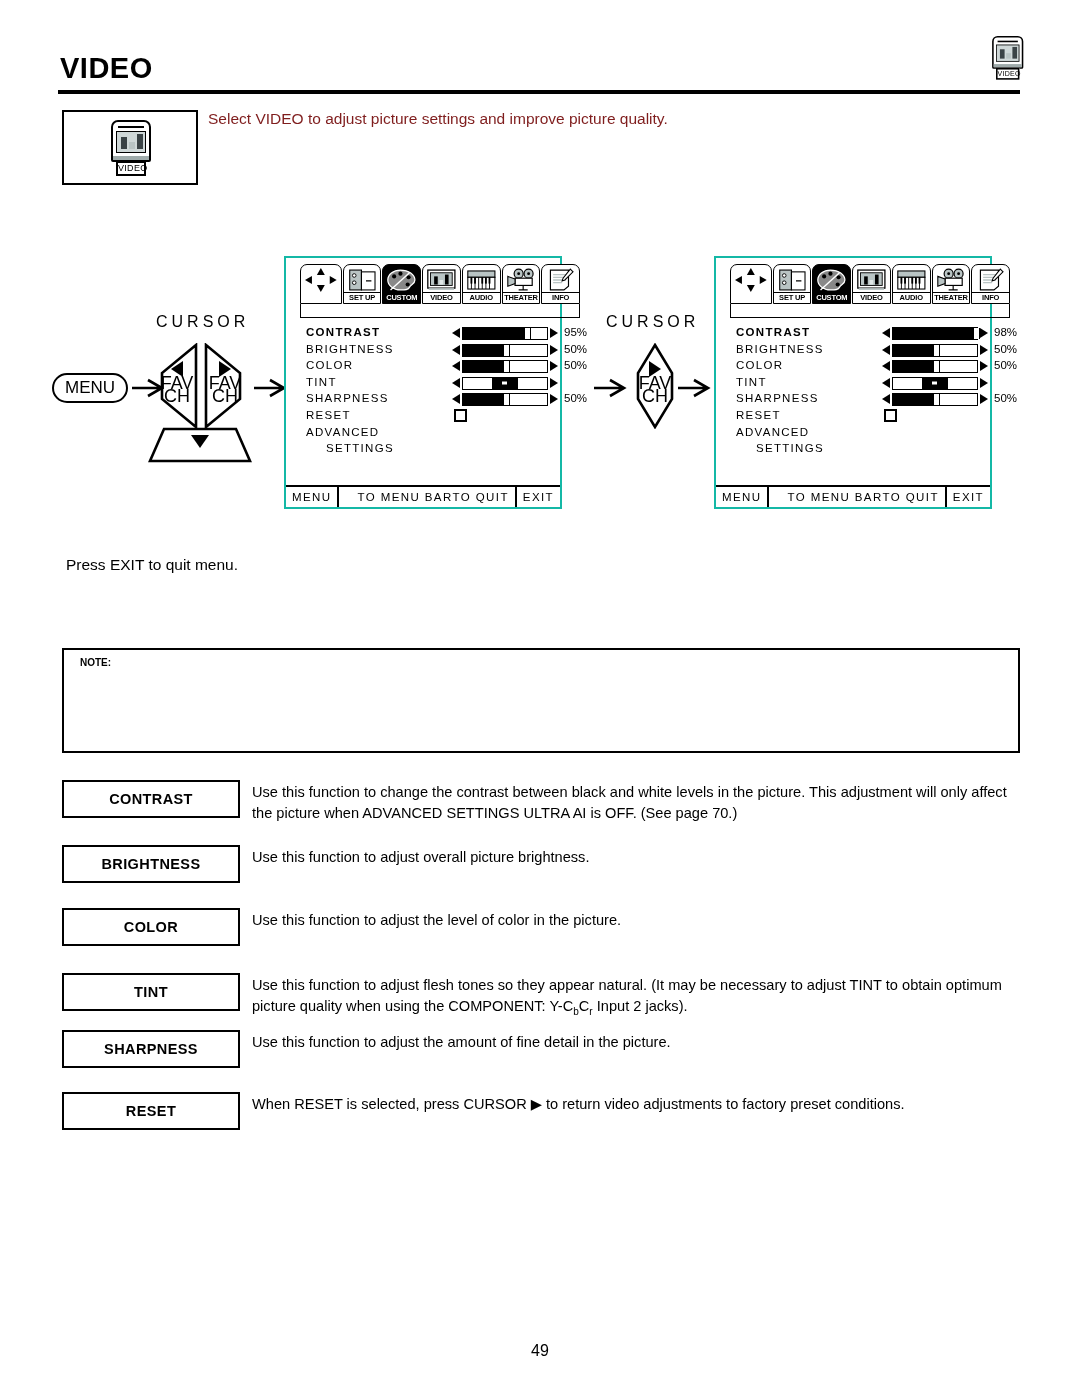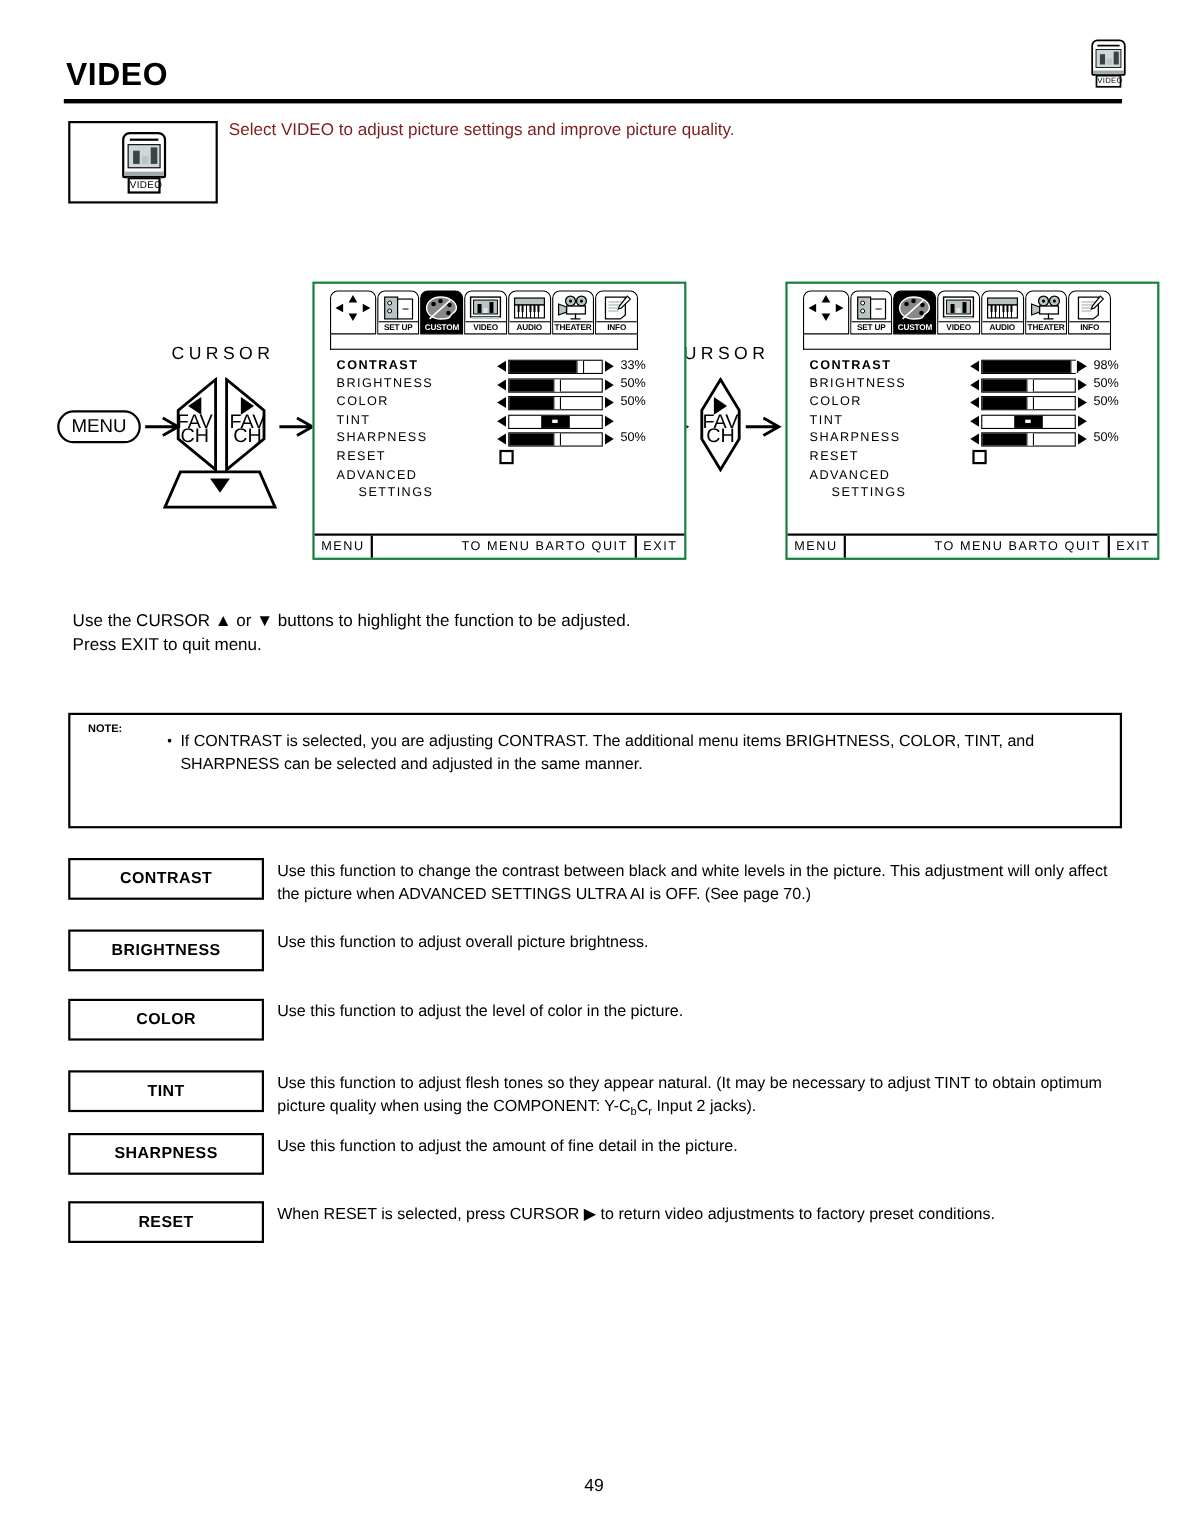--- a/index.html
+++ b/index.html
@@ -203,23 +203,23 @@
     position: absolute;
     left: 596px;
     top: 305px;
     width: 118px;
     height: 165px;
   }
 
   
   .osd {
     position: absolute;
-    width: 340px;
+    width: 278px;
     height: 253px;
-    border: 2px solid #15803d;
+    border: 2px solid #14b8a6;
     box-sizing: border-box;
     background: #fff;
   }
   .osd.left  { left: 284px; top: 256px; }
   .osd.right { left: 714px; top: 256px; }
 
   .menubar {
     position: absolute;
     left: 14px; top: 6px;
     width: 280px; height: 40px;
@@ -663,21 +663,21 @@
       <div class="osd-row selected">
         <div class="rlabel">CONTRAST</div>
         <div class="slider">
           <div class="ar l"></div>
           <div class="ar r"></div>
           <div class="track">
             <div class="fill" style="width: 75%;"></div>
             <div class="knob" style="left: calc(75% - 2.5px);"></div>
           </div>
         </div>
-        <div class="pct">33%</div>
+        <div class="pct">95%</div>
       </div>
       <div class="osd-row">
         <div class="rlabel">BRIGHTNESS</div>
         <div class="slider">
           <div class="ar l"></div>
           <div class="ar r"></div>
           <div class="track">
             <div class="fill" style="width: 50%;"></div>
             <div class="knob" style="left: calc(50% - 2.5px);"></div>
           </div>
@@ -908,28 +908,26 @@
       <div class="cell sep">MENU</div>
       <div class="cell grow sep">
         <span>TO MENU BAR</span>
         <span>TO QUIT</span>
       </div>
       <div class="cell">EXIT</div>
     </div>
   </div>
 
 <div class="instructions">
-  <div>Use the CURSOR ▲ or ▼ buttons to highlight the function to be adjusted.</div>
   <div>Press EXIT to quit menu.</div>
 </div>
 
 <div class="note-box">
   <div class="note-label">NOTE:</div>
   <div class="note-items">
-    <div class="bullet-item">If CONTRAST is selected, you are adjusting CONTRAST.  The additional menu items BRIGHTNESS, COLOR, TINT, and SHARPNESS can be selected and adjusted in the same manner.</div>
   </div>
 </div>
 
 <div class="func-row" style="top:780px;">
   <div class="func-key">CONTRAST</div>
   <div class="func-desc">Use this function to change the contrast between black and white levels in the picture.  This adjustment will only affect the picture when ADVANCED SETTINGS ULTRA AI is OFF. (See page 70.)</div>
 </div>
 
 <div class="func-row" style="top:845px;">
   <div class="func-key">BRIGHTNESS</div>

